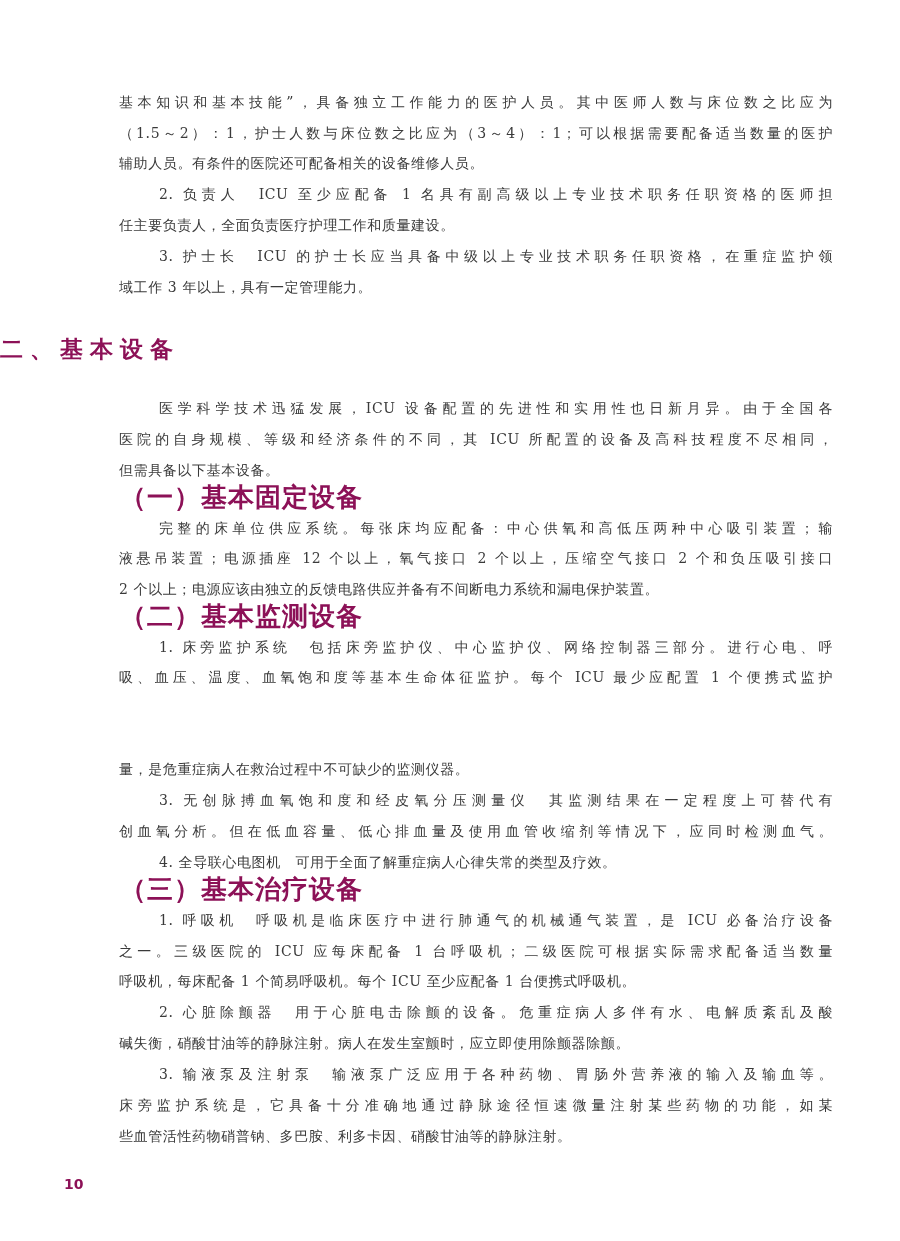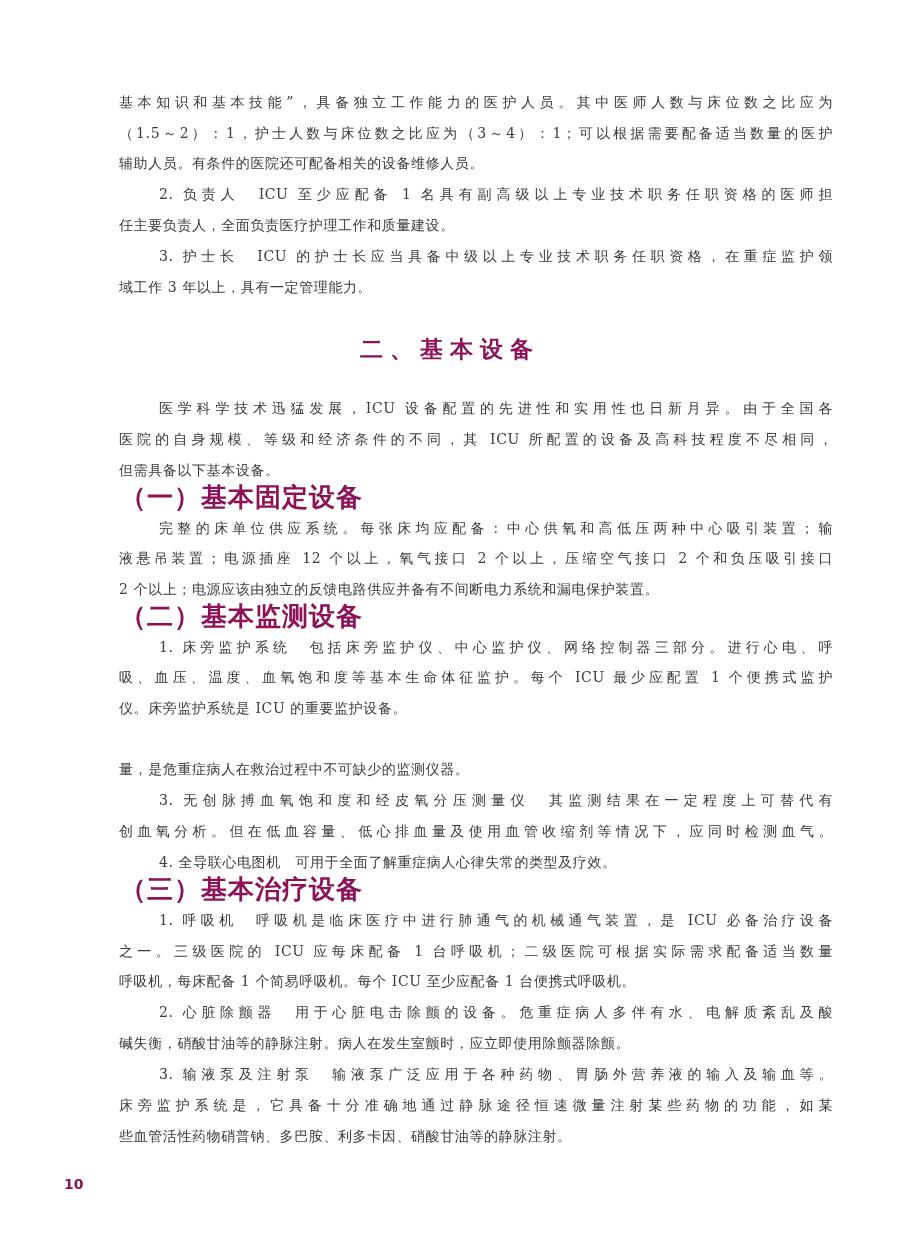--- a/index.html
+++ b/index.html
@@ -11,21 +11,21 @@
     .page { position: absolute; left: 0; top: 0; width: 900px; height: 1241px; }
     .line {
       position: absolute; left: 84px; width: 714px;
       font-size: 14px; line-height: 24px; height: 24px; white-space: nowrap;
       letter-spacing: 0.6px; color: #3a3a3a;
       text-align: justify; text-align-last: justify; margin-left: 35px;
     }
     .line.last { text-align-last: left; }
     .line.indent { left: 124px; width: 674px; }
     .h2 {
-      position: absolute; left: 0; width: 900px; top: 334px; text-align: center;
+      position: absolute; left: 0; width: 900px; top: 334px; text-align: left;
       font-family: "DejaVu Sans", "Liberation Sans", sans-serif; font-weight: bold;
       font-size: 23px; letter-spacing: 7px; color: #8c1157;
     }
     .h3 {
       position: absolute; left: 120px;
       font-family: "DejaVu Sans", "Liberation Sans", sans-serif; font-weight: bold;
       font-size: 26px; line-height: 24px; color: #8c1157; letter-spacing: 1px;
     }
     .pagenum {
       position: absolute; left: 64px; top: 1176px;
@@ -53,21 +53,20 @@
   <div class="line last" style="top:458px">但需具备以下基本设备。</div>
 
   <div class="h3" style="top:485px">（一）基本固定设备</div>
   <div class="line indent" style="top:516px">完整的床单位供应系统。每张床均应配备：中心供氧和高低压两种中心吸引装置；输</div>
   <div class="line" style="top:546px">液悬吊装置；电源插座 12 个以上，氧气接口 2 个以上，压缩空气接口 2 个和负压吸引接口</div>
   <div class="line last" style="top:577px">2 个以上；电源应该由独立的反馈电路供应并备有不间断电力系统和漏电保护装置。</div>
 
   <div class="h3" style="top:604px">（二）基本监测设备</div>
   <div class="line indent" style="top:635px">1. 床旁监护系统　包括床旁监护仪、中心监护仪、网络控制器三部分。进行心电、呼</div>
   <div class="line" style="top:665px">吸、血压、温度、血氧饱和度等基本生命体征监护。每个 ICU 最少应配置 1 个便携式监护</div>
-  <div class="line last" style="top:696px">仪。床旁监护系统是 ICU 的重要监护设备。</div>
   <div class="line last" style="top:757px">量，是危重症病人在救治过程中不可缺少的监测仪器。</div>
   <div class="line indent" style="top:788px">3. 无创脉搏血氧饱和度和经皮氧分压测量仪　其监测结果在一定程度上可替代有</div>
   <div class="line" style="top:819px">创血氧分析。但在低血容量、低心排血量及使用血管收缩剂等情况下，应同时检测血气。</div>
   <div class="line indent last" style="top:850px">4. 全导联心电图机　可用于全面了解重症病人心律失常的类型及疗效。</div>
 
   <div class="h3" style="top:877px">（三）基本治疗设备</div>
   <div class="line indent" style="top:908px">1. 呼吸机　呼吸机是临床医疗中进行肺通气的机械通气装置，是 ICU 必备治疗设备</div>
   <div class="line" style="top:939px">之一。三级医院的 ICU 应每床配备 1 台呼吸机；二级医院可根据实际需求配备适当数量</div>
   <div class="line last" style="top:969px">呼吸机，每床配备 1 个简易呼吸机。每个 ICU 至少应配备 1 台便携式呼吸机。</div>
   <div class="line indent" style="top:1000px">2. 心脏除颤器　用于心脏电击除颤的设备。危重症病人多伴有水、电解质紊乱及酸</div>

